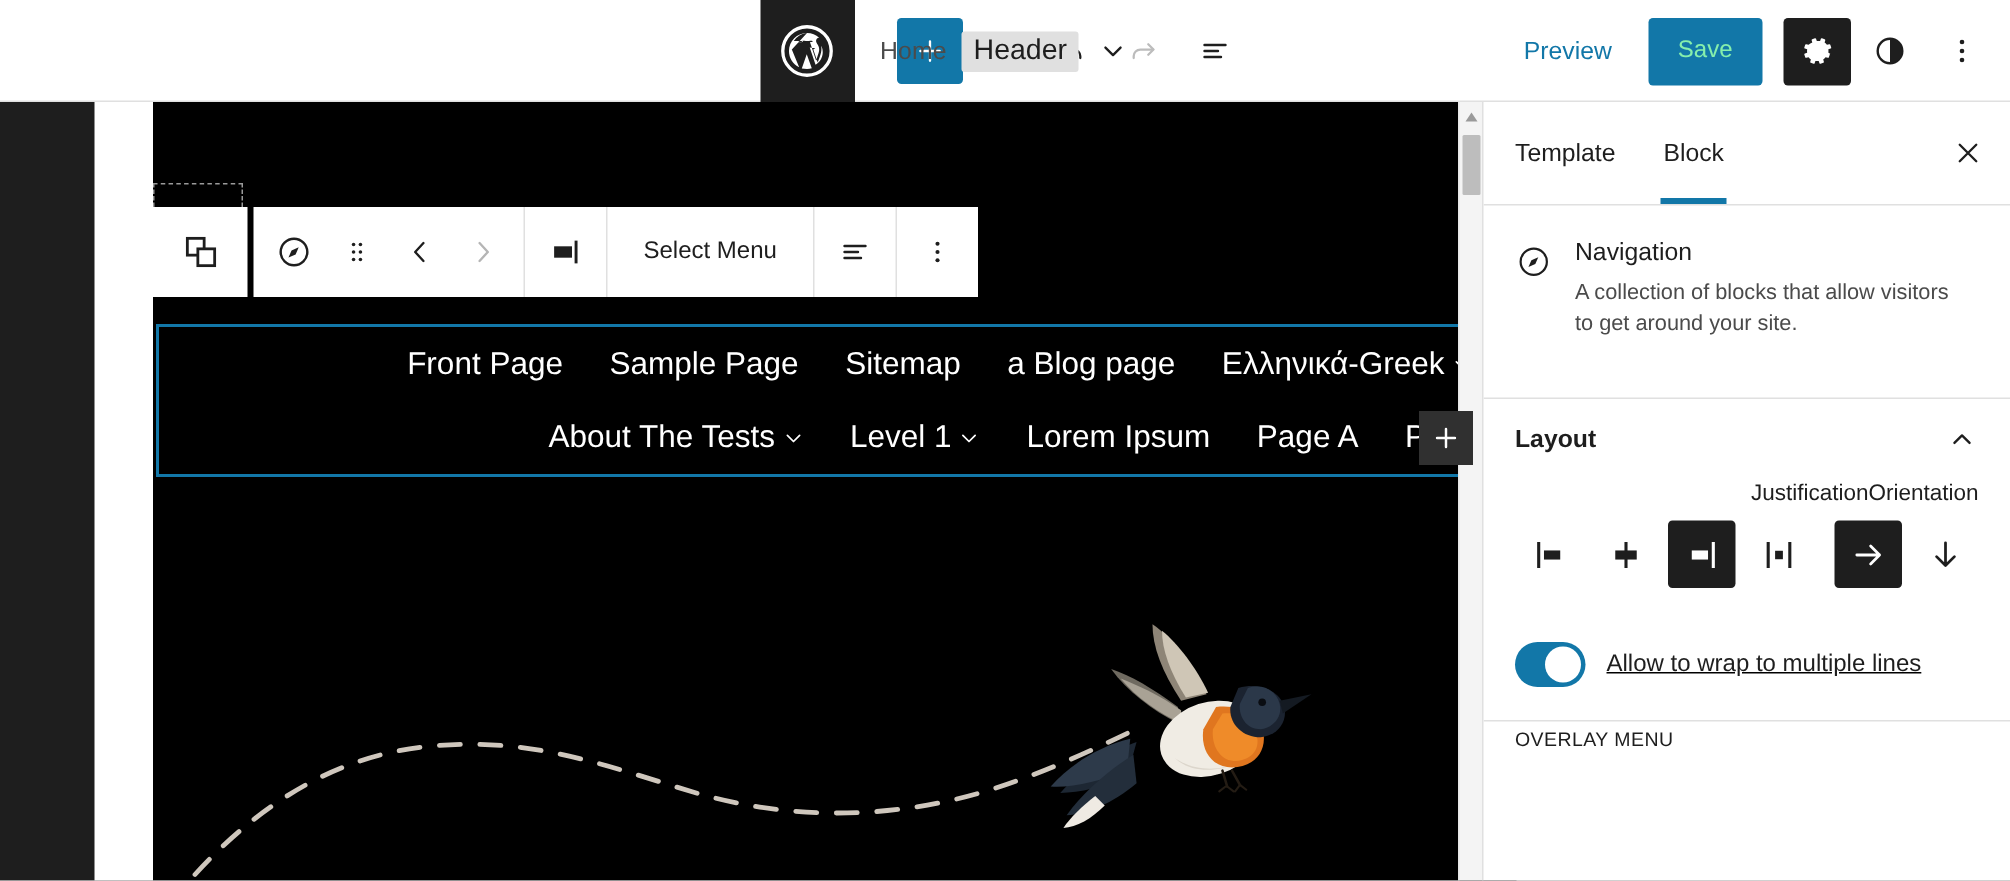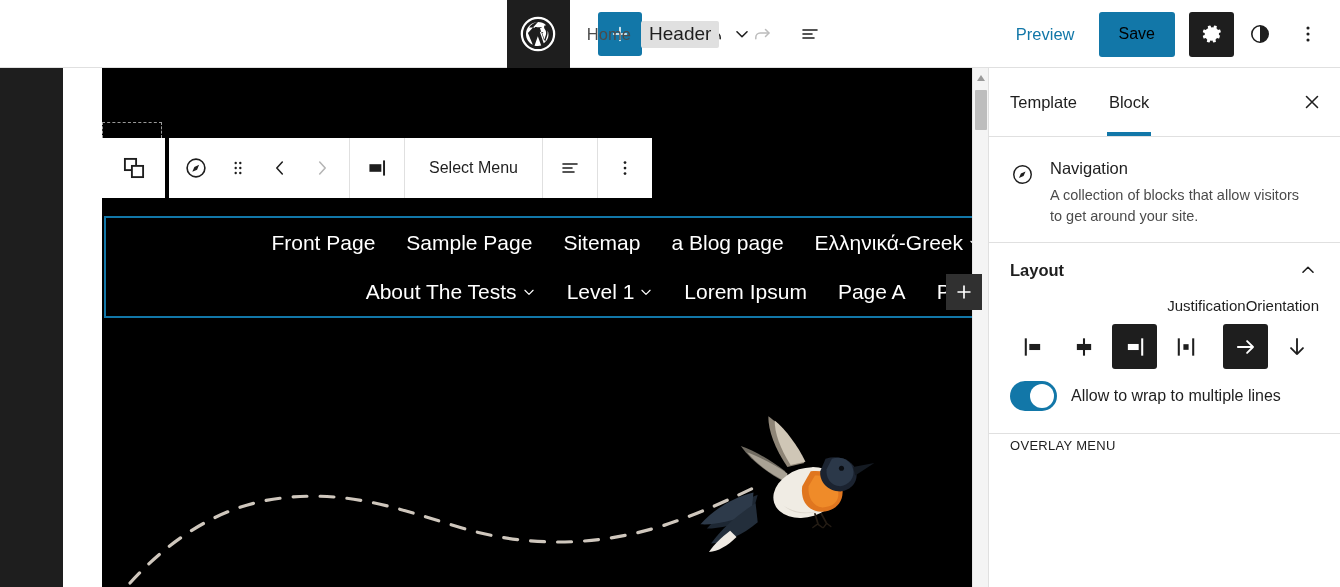--- a/index.html
+++ b/index.html
@@ -58,21 +58,21 @@
 
   .header-right {
     position: absolute; right: 10px; top: 0; height: 68px;
     display: flex; align-items: center; gap: 4px;
   }
   .preview-btn {
     font-size: 16.5px; color: #1277a8; background: none; border: none;
     cursor: pointer; padding: 8px 14px; font-family: inherit;
   }
   .save-btn {
-    background: #1277a8; color: #000000; border: none; cursor: pointer;
+    background: #1277a8; color: #86efac; border: none; cursor: pointer;
     font-size: 16px; font-family: inherit;
     padding: 0 20px; height: 45px; border-radius: 3px; margin-left: 6px;
   }
   .settings-btn {
     width: 45px; height: 45px; background: #1e1e1e; color: #fff;
     border: none; border-radius: 3px; cursor: pointer;
     display: flex; align-items: center; justify-content: center;
     margin-left: 10px;
   }
   .icon-btn-plain {
@@ -184,21 +184,21 @@
     content: ""; position: absolute; left: 14px; right: 14px; bottom: 0;
     height: 4px; background: #1277a8;
   }
   .sb-close {
     position: absolute; right: 8px; top: 50%; transform: translateY(-50%);
     width: 40px; height: 40px; background: none; border: none; cursor: pointer;
     display: flex; align-items: center; justify-content: center; color: #1e1e1e;
   }
 
   .sb-blockcard {
-    padding: 22px 21px 16px 21px; display: flex; gap: 15px;
+    padding: 22px 21px 39px 21px; display: flex; gap: 15px;
     border-bottom: 1px solid #e0e0e0;
   }
   .sb-blockicon { flex: 0 0 24px; margin-top: 3px; color: #1e1e1e; }
   .sb-blocktitle { font-size: 16.5px; color: #1e1e1e; margin-bottom: 7px; }
   .sb-blockdesc { font-size: 14.5px; color: #4b4b4b; line-height: 1.42; max-width: 262px;}
 
   .sb-panel { border-bottom: 1px solid #e0e0e0; padding: 0 21px; }
   .sb-panel-head {
     display: flex; align-items: center; justify-content: space-between;
     height: 54px; cursor: pointer;
@@ -213,21 +213,21 @@
   }
   .layout-label { font-size: 15px; color: #1e1e1e; }
   .layout-controls { display: flex; justify-content: space-between; align-items: center; }
   .seg-group { display: flex; align-items: center; gap: 6px; }
   .seg-btn {
     width: 45px; height: 45px; display: flex; align-items: center; justify-content: center;
     background: none; border: none; cursor: pointer; border-radius: 3px; color: #1e1e1e;
   }
   .seg-btn.selected { background: #1e1e1e; color: #fff; }
 
-  .toggle-row { display: flex; align-items: center; gap: 14px; margin-top: 12px; }
+  .toggle-row { display: flex; align-items: center; gap: 14px; margin-top: 36px; text-decoration: underline; }
   .toggle {
     width: 47px; height: 30px; border-radius: 15px; background: #1277a8;
     position: relative; cursor: pointer; flex: 0 0 47px;
   }
   .toggle .knob {
     position: absolute; top: 3px; right: 3px; width: 24px; height: 24px;
     background: #fff; border-radius: 50%;
   }
   .toggle-label { font-size: 16px; color: #1e1e1e; }
 

